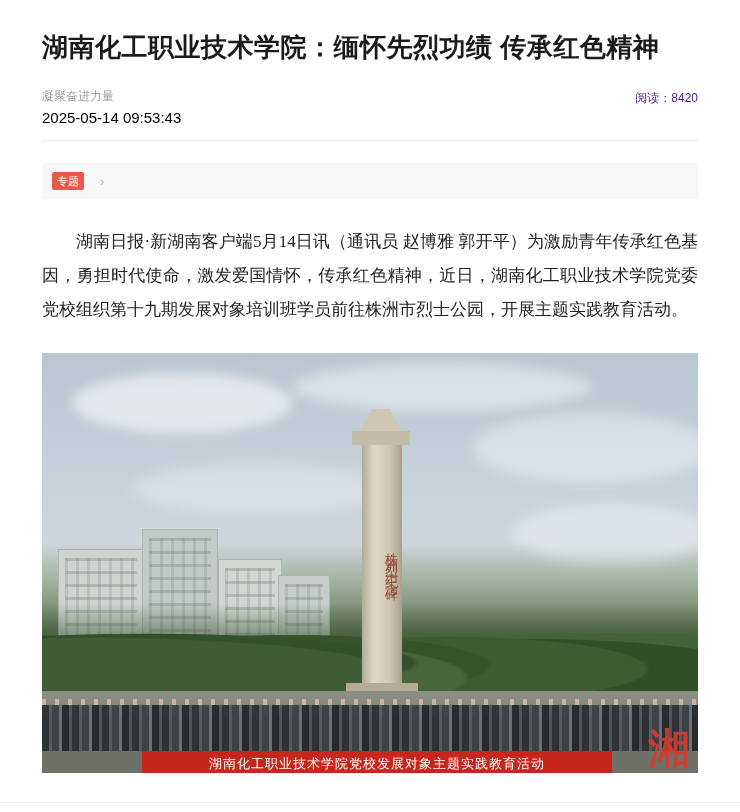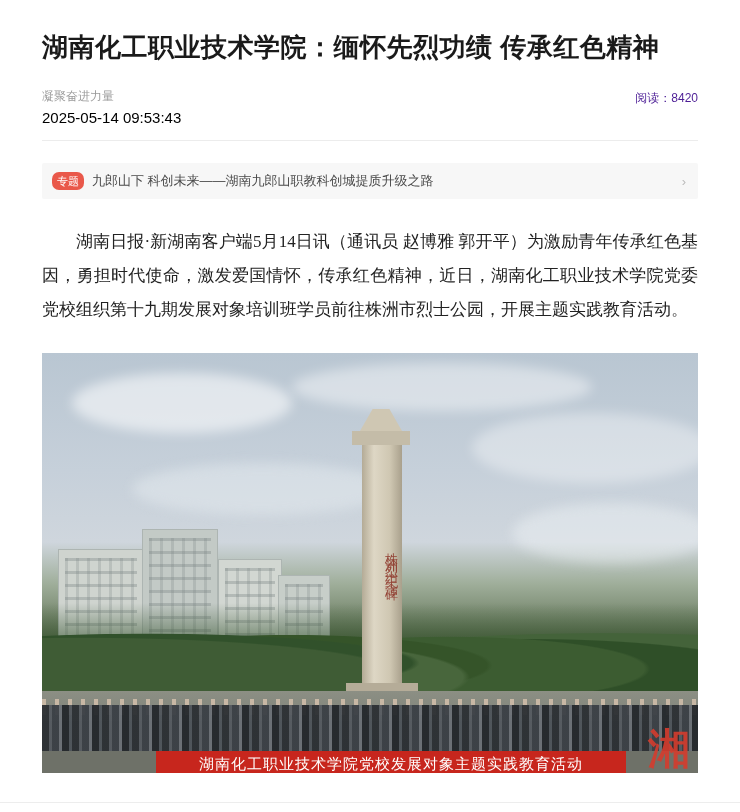--- a/index.html
+++ b/index.html
@@ -66,21 +66,21 @@
     border-radius: 2px;
     cursor: pointer;
   }
   .topic-tag {
     flex: 0 0 auto;
     background: #e9584a;
     color: #ffffff;
     font-size: 11px;
     line-height: 16px;
     padding: 1px 5px;
-    border-radius: 7px;
+    border-radius: 2px;
     margin-right: 8px;
     white-space: nowrap;
   }
   .topic-text {
     flex: 1 1 auto;
     font-size: 13px;
     color: #4a4a4a;
     white-space: nowrap;
     overflow: hidden;
     text-overflow: ellipsis;
@@ -245,30 +245,30 @@
     top: 346px;
     height: 16px;
     background:
       repeating-linear-gradient(to right,
         #d8c3ae 0 4px, transparent 4px 13px);
     opacity: 0.8;
   }
   
   .banner {
     position: absolute;
-    left: 114px;
+    left: 100px;
     top: 398px;
     width: 470px;
     height: 26px;
     background: #c7261d;
     display: flex;
     align-items: center;
     justify-content: center;
     color: #ffffff;
-    font-size: 15px;
+    font-size: 13px;
     letter-spacing: 1px;
     font-family: Liberation Serif, serif;
     white-space: nowrap;
     overflow: hidden;
   }
   
   .watermark {
     position: absolute;
     right: 8px;
     bottom: 2px;
@@ -297,21 +297,20 @@
   <div class="meta-row">
     <div class="meta-left">
       <div class="meta-source">凝聚奋进力量</div>
       <div class="meta-date">2025-05-14 09:53:43</div>
     </div>
     <div class="meta-right">阅读：8420</div>
   </div>
 
   <div class="topic-bar">
     <span class="topic-tag">专题</span>
-    <span class="topic-text">九郎山下  科创未来——湖南九郎山职教科创城提质升级之路</span>
     <span class="topic-arrow">›</span>
   </div>
 
   <p class="body-text">湖南日报·新湖南客户端5月14日讯（通讯员  赵博雅  郭开平）为激励青年传承红色基因，勇担时代使命，激发爱国情怀，传承红色精神，近日，湖南化工职业技术学院党委党校组织第十九期发展对象培训班学员前往株洲市烈士公园，开展主题实践教育活动。</p>
 
   <div class="figure">
     <div class="cloud c1"></div>
     <div class="cloud c2"></div>
     <div class="cloud c3"></div>
     <div class="cloud c4"></div>

